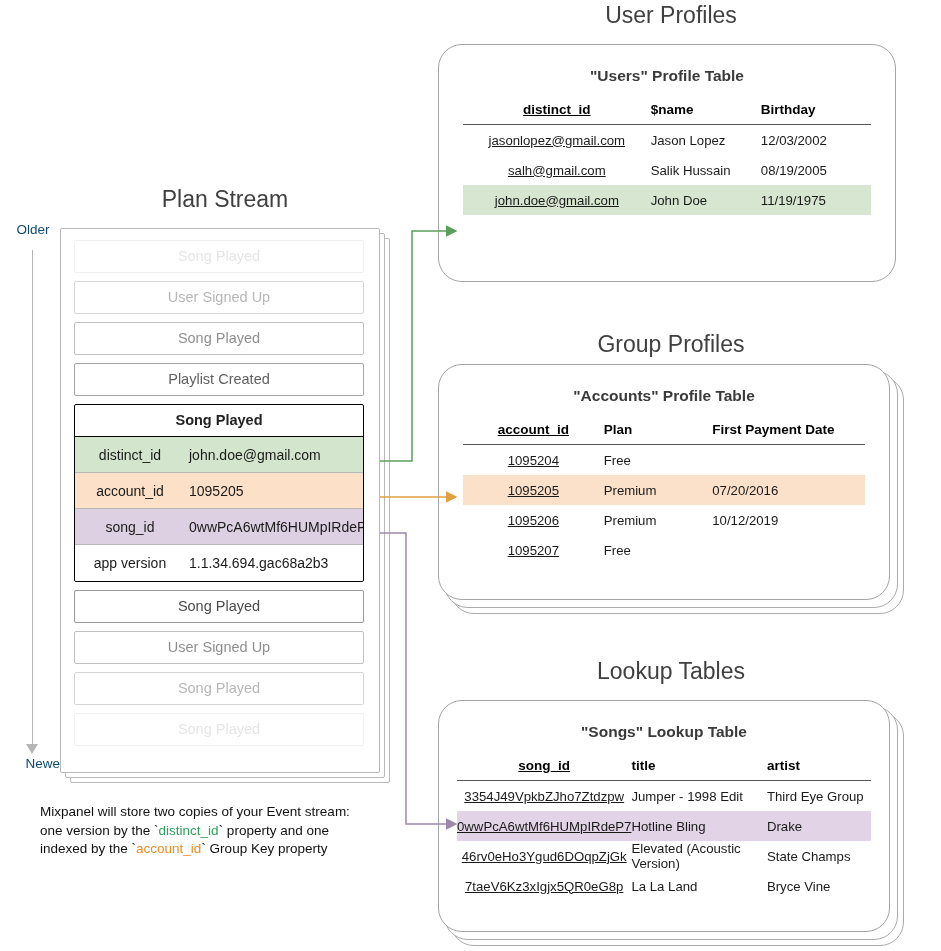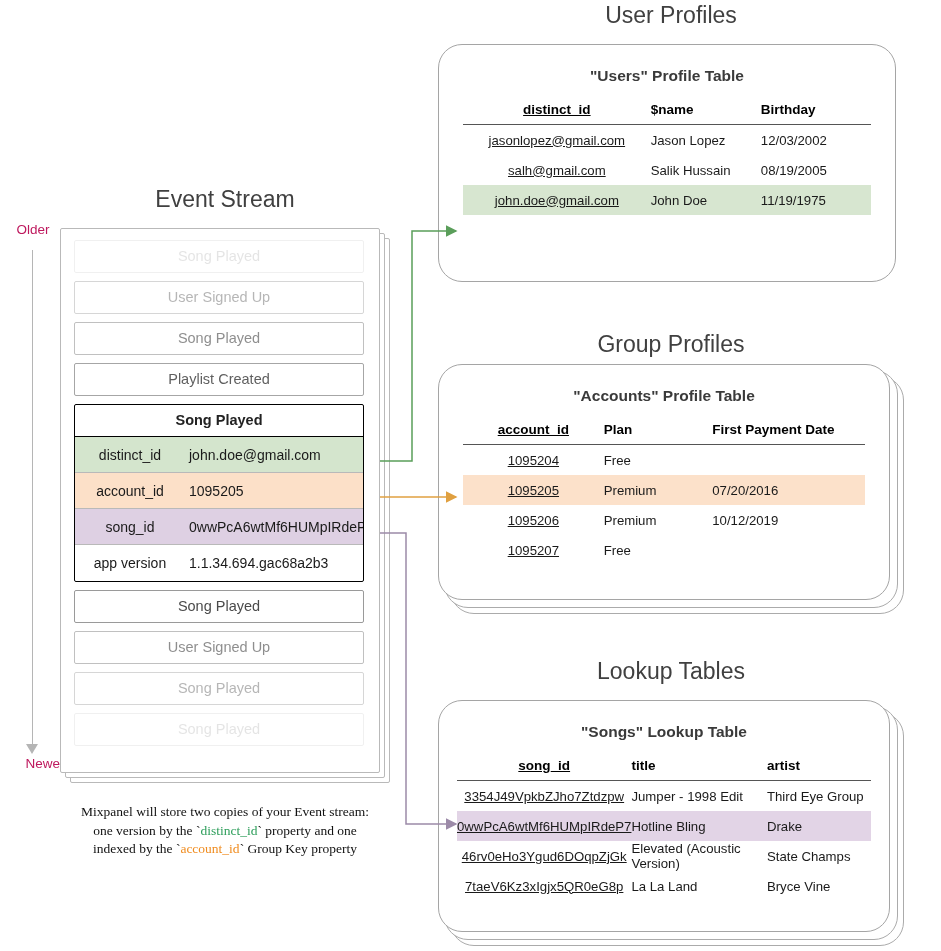--- a/index.html
+++ b/index.html
@@ -72,30 +72,30 @@
   }
   .prop-row:last-child{border-bottom:none;}
   .prop-key{width:110px;text-align:center;flex:none;}
   .prop-val{padding-left:4px;}
   .pr-green{background:#d4e5cd;}
   .pr-orange{background:#fce0c8;}
   .pr-purple{background:#ded0e3;}
 
   
   #time-axis{left:8px;top:222px;width:50px;height:560px;}
-  .axis-label{font-size:13.5px;color:#be185d;text-align:center;width:50px;}
+  .axis-label{font-size:13.5px;color:#0c4a6e;text-align:center;width:50px;}
   #axis-line{position:absolute;left:24px;top:28px;width:1.4px;height:498px;background:#b5b5b5;}
   #axis-head{position:absolute;left:18px;top:522px;width:0;height:0;
     border-left:6px solid transparent;border-right:6px solid transparent;
     border-top:10px solid #b5b5b5;}
 
   
   #stream-caption{
     left:40px;top:803px;width:370px;
-    text-align:center;font-size:13.5px;line-height:18.5px;color:#111;font-family:Liberation Serif, serif;
+    text-align:left;font-size:13.5px;line-height:18.5px;color:#111;
   }
   .tok-green{color:#2e9e5b;}
   .tok-orange{color:#f08c1f;}
 
   
   .card-stack{position:absolute;}
   .card-layer{position:absolute;border:1.6px solid #ababab;background:#fff;border-radius:24px;}
   .card-front{position:absolute;left:0;top:0;border:1.6px solid #a5a5a5;background:#fff;border-radius:24px;z-index:5;box-sizing:border-box;}
 
   .card-title{
@@ -123,21 +123,21 @@
   tr.hl-green td{background:#d7e6d0;}
   tr.hl-orange td{background:#fce1ca;}
   tr.hl-purple td{background:#e2d4e6;}
 
   
   #connectors{position:absolute;left:0;top:0;width:941px;height:951px;pointer-events:none;z-index:8;}
 </style>
 </head>
 <body>
 
-<div class="abs section-title" style="left:60px;top:186px;width:330px;">Event Stream</div>
+<div class="abs section-title" style="left:60px;top:186px;width:330px;">Plan Stream</div>
 
 <div class="abs section-title" style="left:438px;top:2px;width:466px;">User Profiles</div>
 
 <div class="abs section-title" style="left:438px;top:331px;width:466px;">Group Profiles</div>
 
 <div class="abs section-title" style="left:438px;top:658px;width:466px;">Lookup Tables</div>
 
 <div class="abs" id="time-axis">
   <div class="axis-label" style="position:absolute;left:0;top:0;">Older</div>
   <div id="axis-line"></div>

